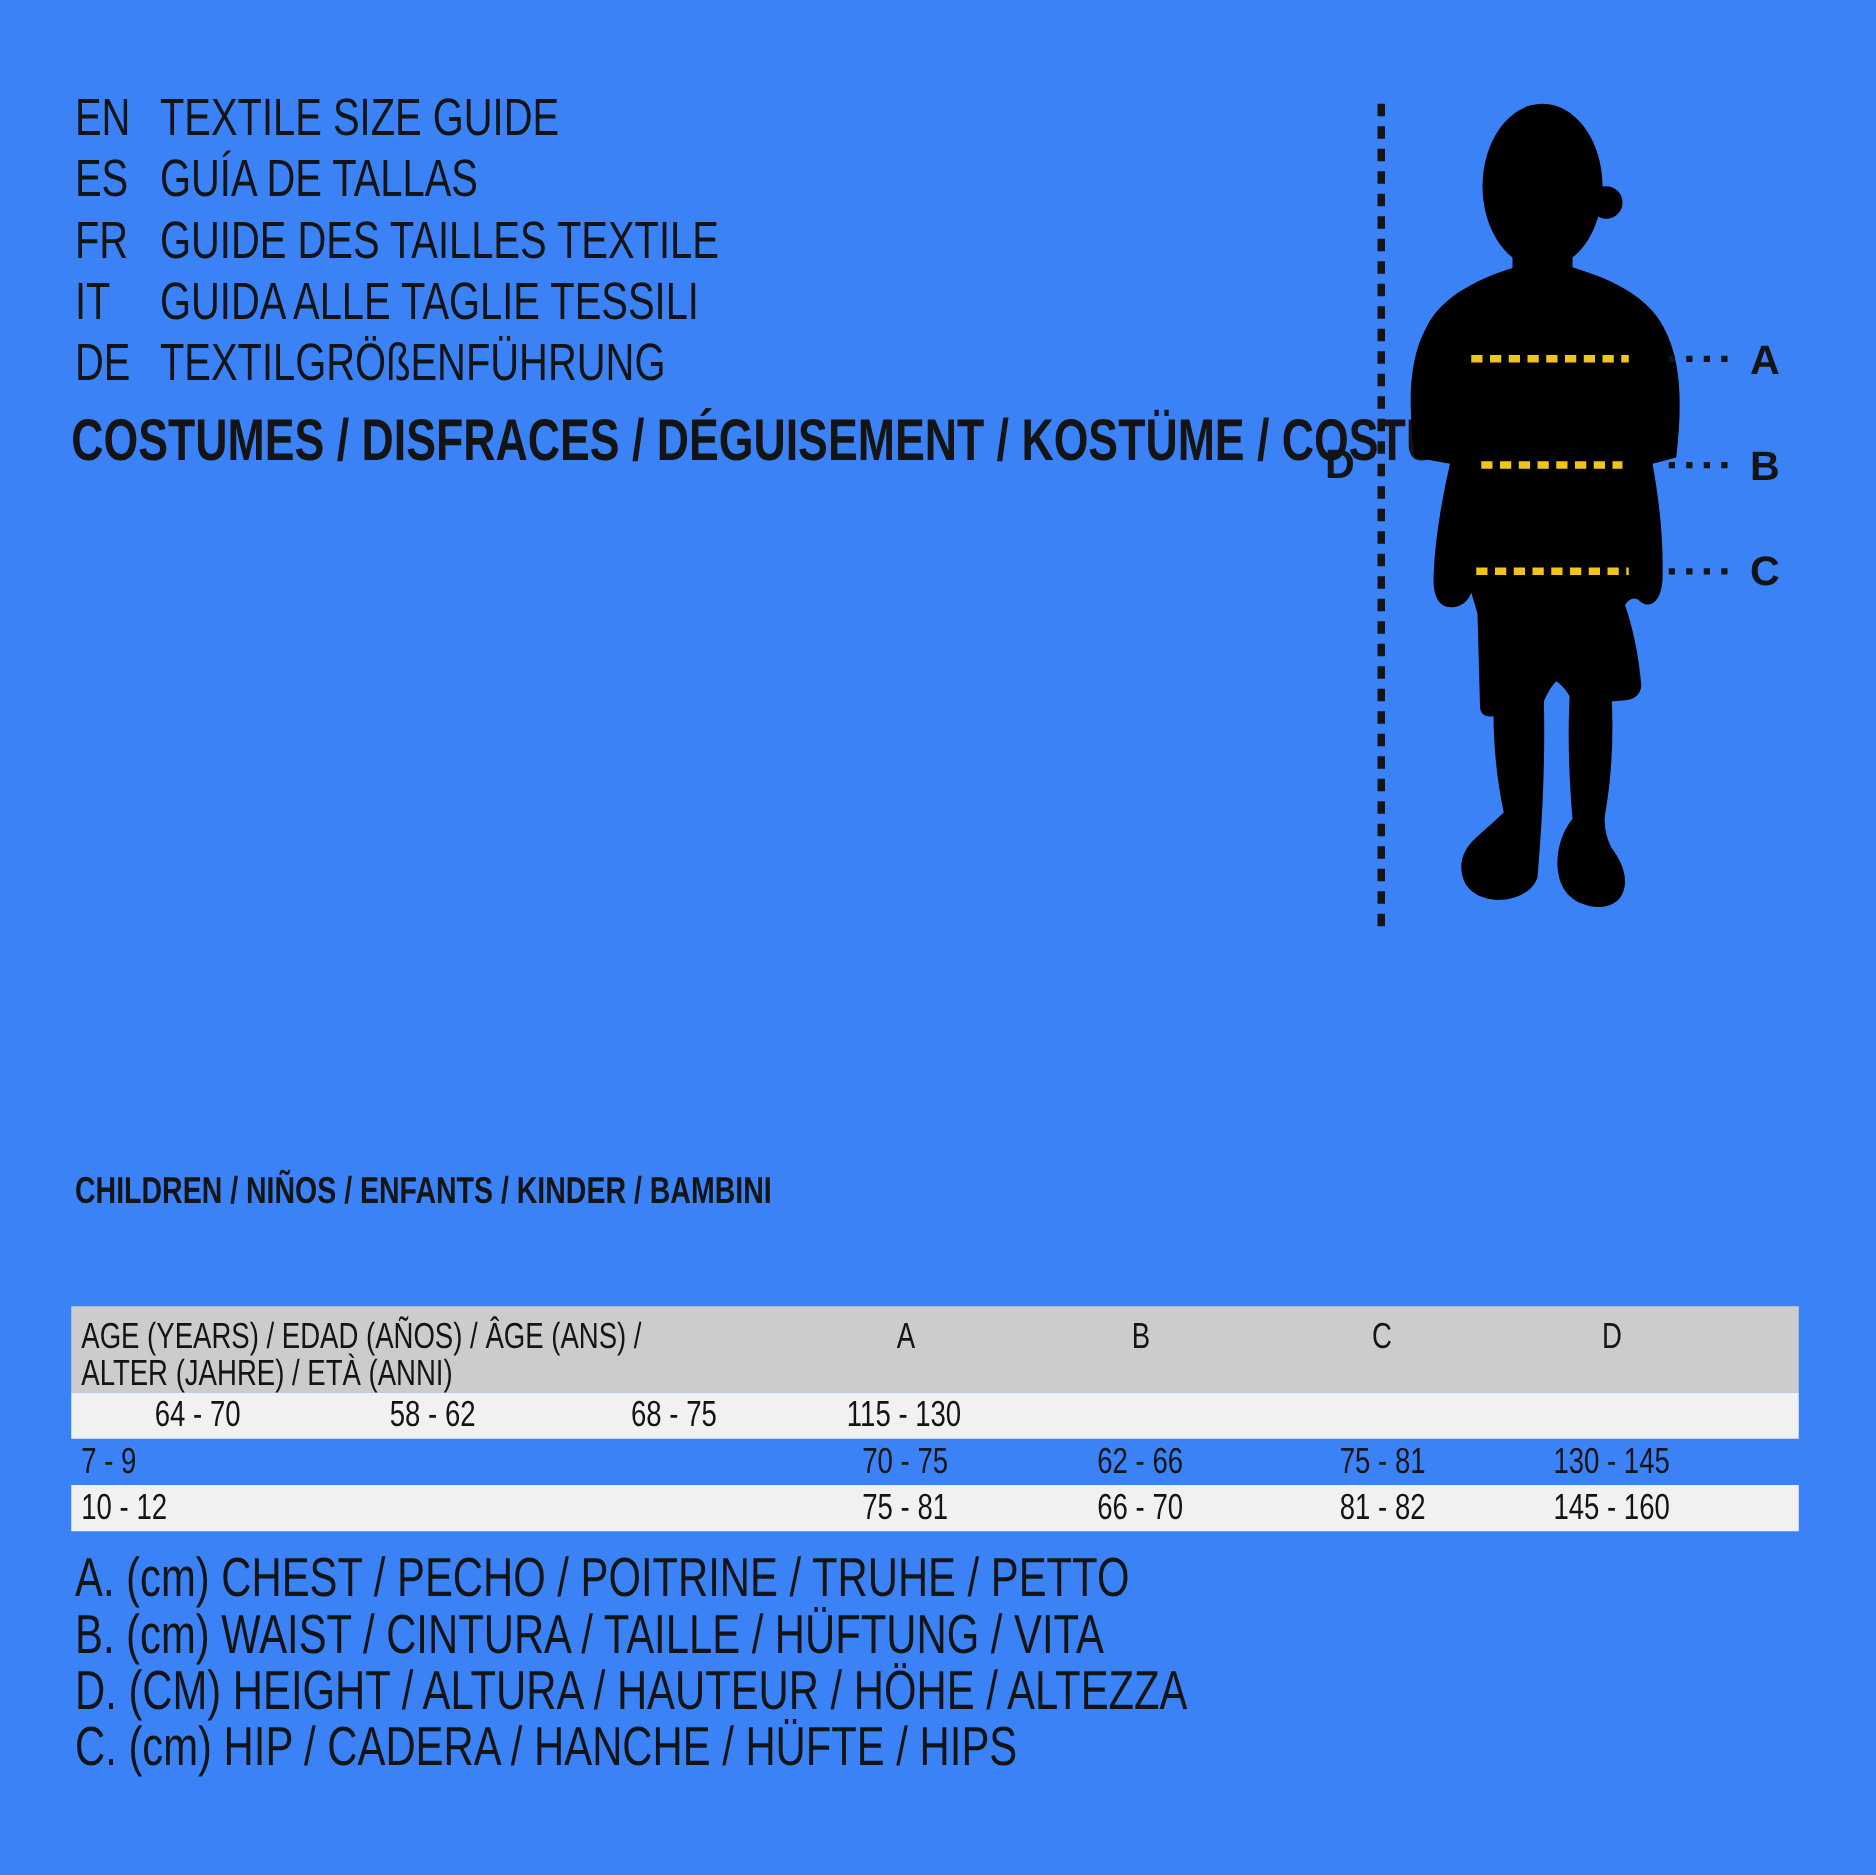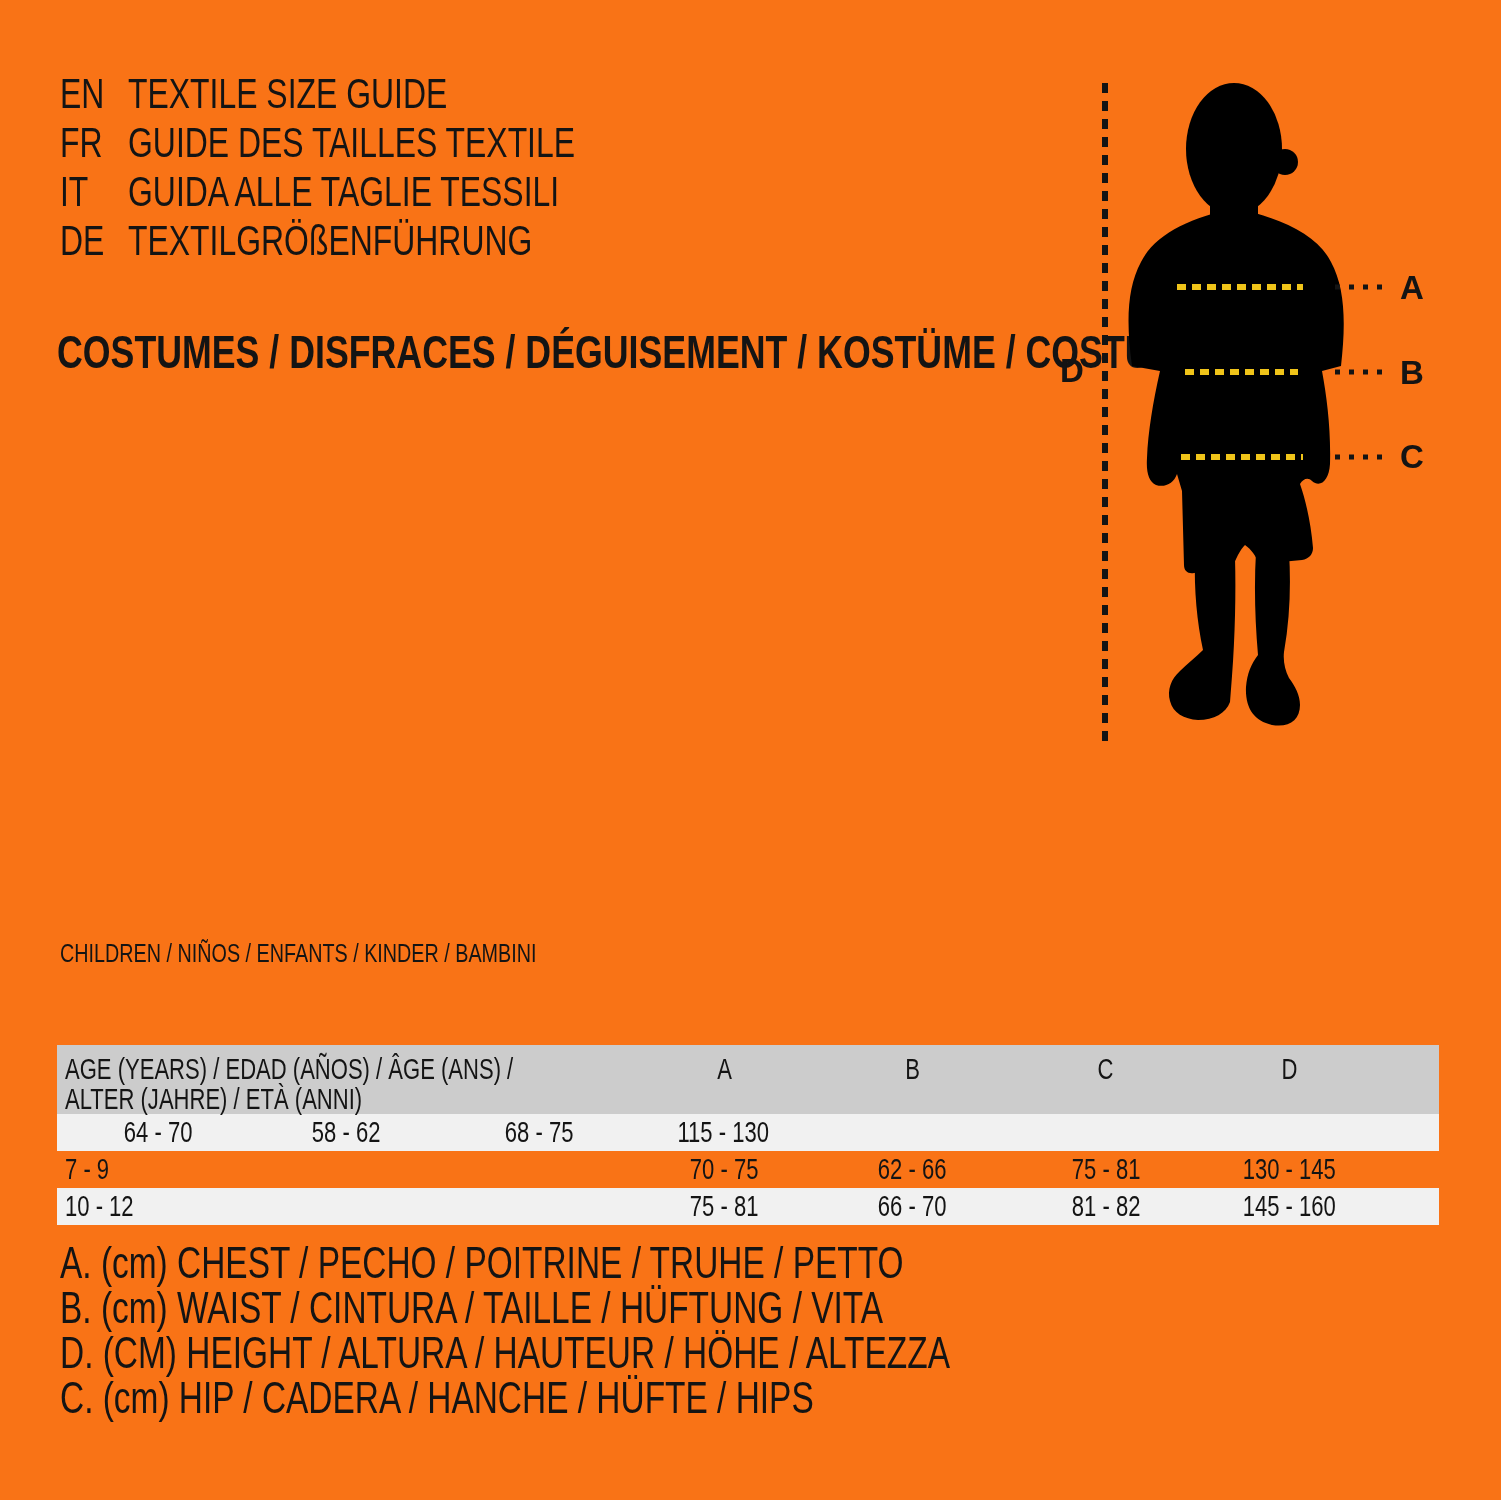--- a/index.html
+++ b/index.html
@@ -1,19 +1,19 @@
 <!DOCTYPE html>
 <html><head>
 <meta charset="utf-8">
 <style>
   html,body{margin:0;padding:0;background:#fff;}
   .canvas{
     position:relative;
     width:1501px;height:1500px;
-    background:#f97316;
+    background:#3b82f6;
     overflow:hidden;
     font-family:"Liberation Sans","DejaVu Sans",sans-serif;
     color:#141414;
   }
   .cond{display:inline-block;transform:scaleX(0.76);transform-origin:0 50%;white-space:nowrap;}
   .condc{display:inline-block;transform:scaleX(0.76);transform-origin:50% 50%;white-space:nowrap;}
 
   
   .lang-block{position:absolute;left:60px;top:69px;width:640px;}
   .lang-row{position:relative;height:49px;}
@@ -21,21 +21,21 @@
   .lang-label{position:absolute;left:68px;top:0;font-size:42px;line-height:49px;}
 
   
   .costumes{position:absolute;left:57px;top:326px;margin:0;font-size:47px;line-height:52px;font-weight:700;white-space:nowrap;}
 
   
   .figure{position:absolute;left:1040px;top:60px;width:460px;height:700px;margin:0;}
   .fig-label{font:700 33px "Liberation Sans","DejaVu Sans",sans-serif;fill:#141414;}
 
   
-  .children-title{position:absolute;left:60px;top:934px;margin:0;font-size:26px;line-height:38px;font-weight:400;white-space:nowrap;}
+  .children-title{position:absolute;left:60px;top:934px;margin:0;font-size:30px;line-height:38px;font-weight:700;white-space:nowrap;}
 
   
   .size-table{position:absolute;left:57px;top:1045px;width:1382px;font-size:29px;}
   .t-head{display:flex;background:#cccccc;height:69px;box-sizing:border-box;padding-top:9px;}
   .t-row{display:flex;height:37px;line-height:37px;}
   .t-row.alt{background:#f1f1f1;}
   .c-age{width:41%;box-sizing:border-box;padding-left:8px;text-align:left;}
   .c-a{width:14.6%;text-align:center;}
   .c-b{width:12.6%;text-align:center;}
   .c-c{width:15.4%;text-align:center;}
@@ -49,20 +49,24 @@
 </style>
 </head>
 <body>
 
 <div class="canvas">
 
   <section class="lang-block">
     <div class="lang-row">
       <span class="lang-code cond">EN</span>
       <span class="lang-label cond">TEXTILE SIZE GUIDE</span>
+    </div>
+    <div class="lang-row">
+      <span class="lang-code cond">ES</span>
+      <span class="lang-label cond">GUÍA DE TALLAS</span>
     </div>
     <div class="lang-row">
       <span class="lang-code cond">FR</span>
       <span class="lang-label cond">GUIDE DES TAILLES TEXTILE</span>
     </div>
     <div class="lang-row">
       <span class="lang-code cond">IT</span>
       <span class="lang-label cond">GUIDA ALLE TAGLIE TESSILI</span>
     </div>
     <div class="lang-row">

